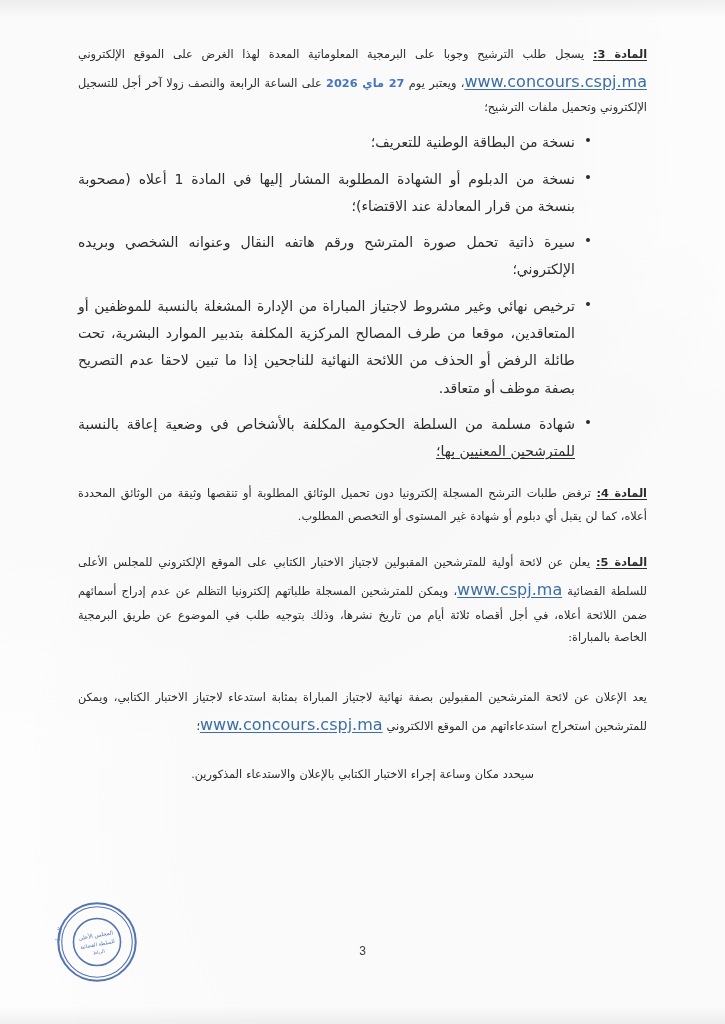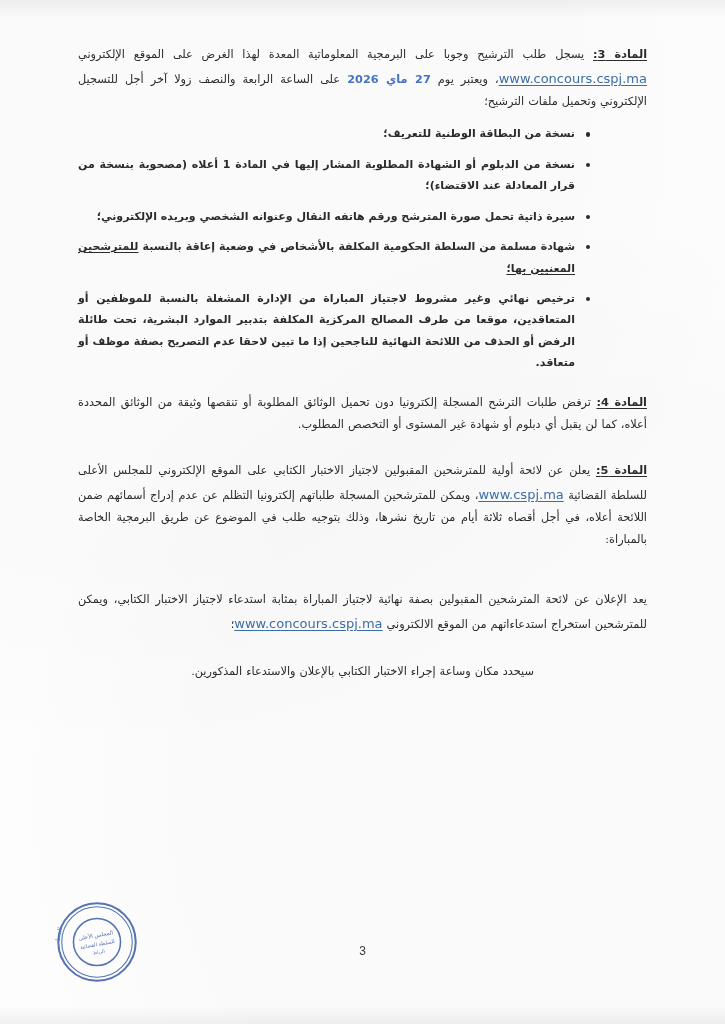--- a/index.html
+++ b/index.html
@@ -48,21 +48,21 @@
   .article-label {
     text-decoration: underline;
     text-underline-offset: 2px;
     font-weight: 700;
   }
 
   .link {
     color: #3c6ea5;
     text-underline-offset: 2px;
     font-family: "DejaVu Sans", "Liberation Sans", sans-serif;
-    font-size: 13px;
+    font-size: 16px;
     direction: ltr;
     unicode-bidi: embed;
     display: inline-block;
   }
 
   .date-hl {
     color: #4472c4;
     font-weight: 700;
     letter-spacing: 0.3px;
   }
@@ -96,27 +96,26 @@
   }
 
   
   .bullet-list {
     list-style: none;
     margin: 4px 0 10px 0;
     padding: 0 56px 0 0;
   }
   .bullet-list > li {
     position: relative;
-    font-size: 11px;
+    font-size: 14px;
     line-height: 1.95;
     margin-bottom: 9px;
     text-align: justify;
     text-align-last: right;
     padding-right: 16px;
-    font-weight: bold;
   }
   .bullet-list > li::before {
     content: "";
     position: absolute;
     right: 1px;
     top: 9px;
     width: 4.2px;
     height: 4.2px;
     border-radius: 50%;
     background: #2b2b2b;
@@ -168,22 +167,22 @@
 
     <p class="para"><span class="article-label">المادة 3:</span><span> يسجل طلب الترشيح وجوبا على البرمجية المعلوماتية المعدة لهذا الغرض على الموقع الإلكتروني </span><a class="link" href="#">www.concours.cspj.ma</a><span>، ويعتبر يوم </span><span class="date-hl">27 ماي 2026</span><span> على الساعة الرابعة والنصف زولا آخر أجل للتسجيل الإلكتروني وتحميل ملفات الترشيح؛</span></p>
 
     <ul class="dash-list">
     </ul>
 
     <ul class="bullet-list">
       <li><span>نسخة من البطاقة الوطنية للتعريف؛</span><span class="ul-text"></span></li>
       <li><span>نسخة من الدبلوم أو الشهادة المطلوبة المشار إليها في المادة 1 أعلاه (مصحوبة بنسخة من قرار المعادلة عند الاقتضاء)؛</span><span class="ul-text"></span></li>
       <li><span>سيرة ذاتية تحمل صورة المترشح ورقم هاتفه النقال وعنوانه الشخصي وبريده الإلكتروني؛</span><span class="ul-text"></span></li>
+      <li><span>ترخيص نهائي وغير مشروط لاجتياز المباراة من الإدارة المشغلة بالنسبة للموظفين أو المتعاقدين، موقعا من طرف المصالح المركزية المكلفة بتدبير الموارد البشرية، تحت طائلة الرفض أو الحذف من اللائحة النهائية للناجحين إذا ما تبين لاحقا عدم التصريح بصفة موظف أو متعاقد.</span><span class="ul-text"></span></li>
       <li><span>شهادة مسلمة من السلطة الحكومية المكلفة بالأشخاص في وضعية إعاقة بالنسبة </span><span class="ul-text">للمترشحين المعنيين بها؛</span></li>
-      <li><span>ترخيص نهائي وغير مشروط لاجتياز المباراة من الإدارة المشغلة بالنسبة للموظفين أو المتعاقدين، موقعا من طرف المصالح المركزية المكلفة بتدبير الموارد البشرية، تحت طائلة الرفض أو الحذف من اللائحة النهائية للناجحين إذا ما تبين لاحقا عدم التصريح بصفة موظف أو متعاقد.</span><span class="ul-text"></span></li>
     </ul>
 
     <div class="block-gap"></div>
 
     <p class="para"><span class="article-label">المادة 4:</span><span> ترفض طلبات الترشح المسجلة إلكترونيا دون تحميل الوثائق المطلوبة أو تنقصها وثيقة من الوثائق المحددة أعلاه، كما لن يقبل أي دبلوم أو شهادة غير المستوى أو التخصص المطلوب.</span></p>
 
     <div class="block-gap-lg"></div>
 
     <p class="para"><span class="article-label">المادة 5:</span><span> يعلن عن لائحة أولية للمترشحين المقبولين لاجتياز الاختبار الكتابي على الموقع الإلكتروني للمجلس الأعلى للسلطة القضائية </span><a class="link" href="#">www.cspj.ma</a><span>، ويمكن للمترشحين المسجلة طلباتهم إلكترونيا التظلم عن عدم إدراج أسمائهم ضمن اللائحة أعلاه، في أجل أقصاه ثلاثة أيام من تاريخ نشرها، وذلك بتوجيه طلب في الموضوع عن طريق البرمجية الخاصة بالمباراة:</span></p>
 

